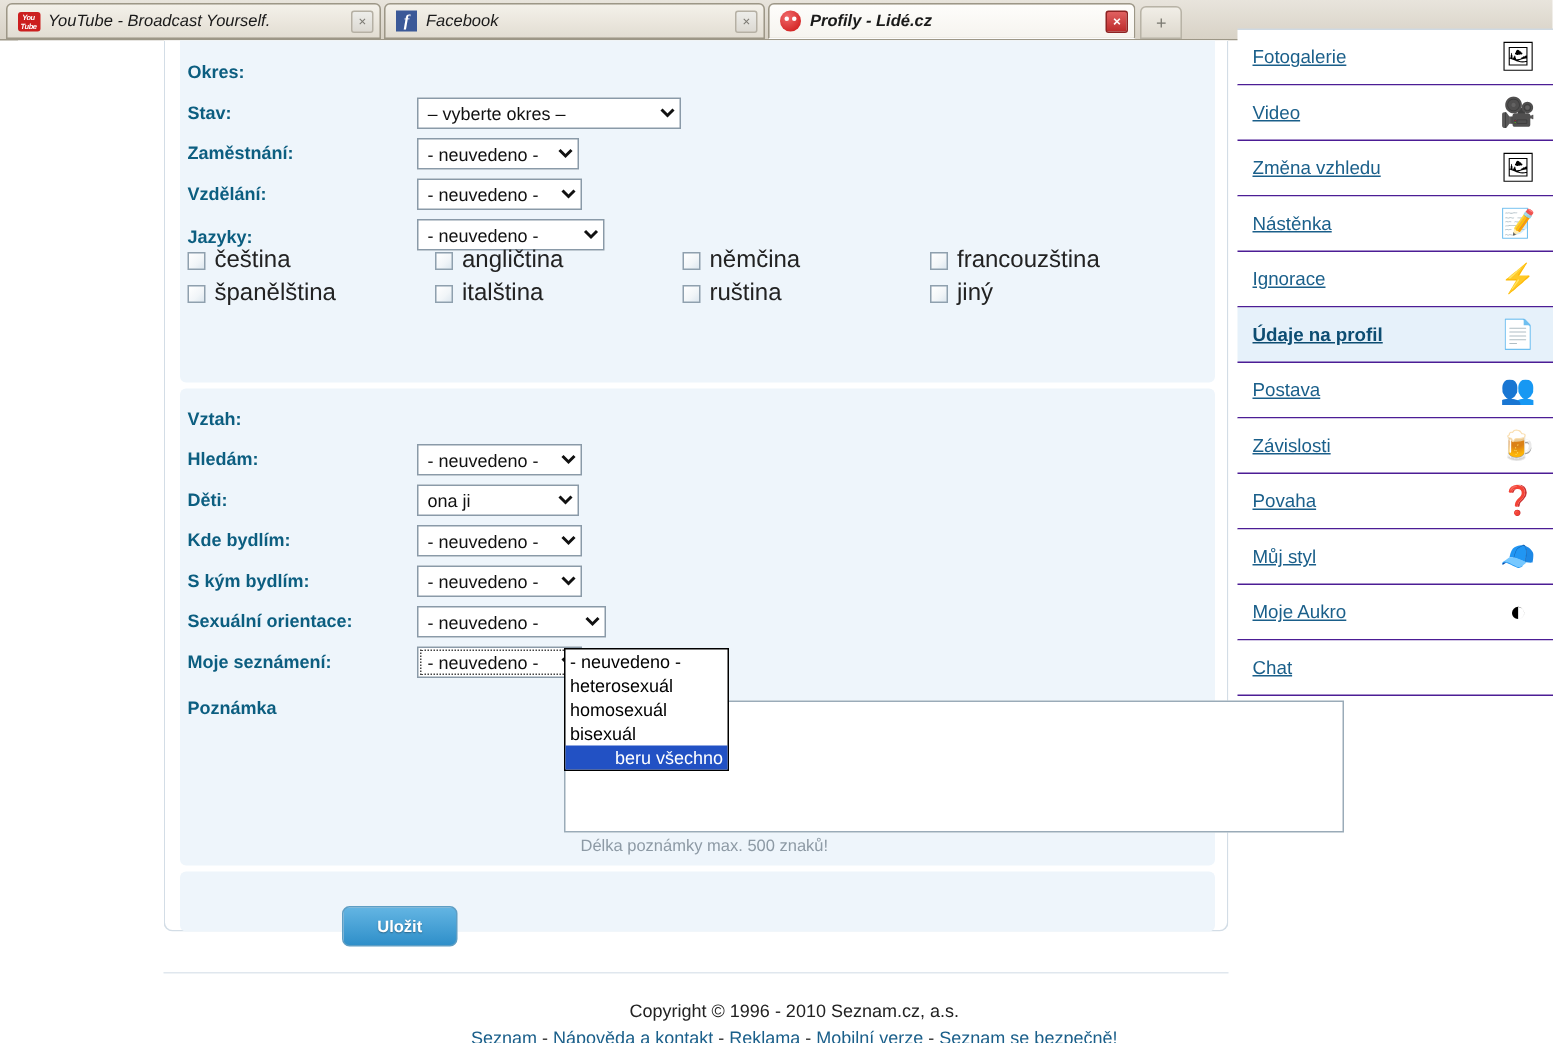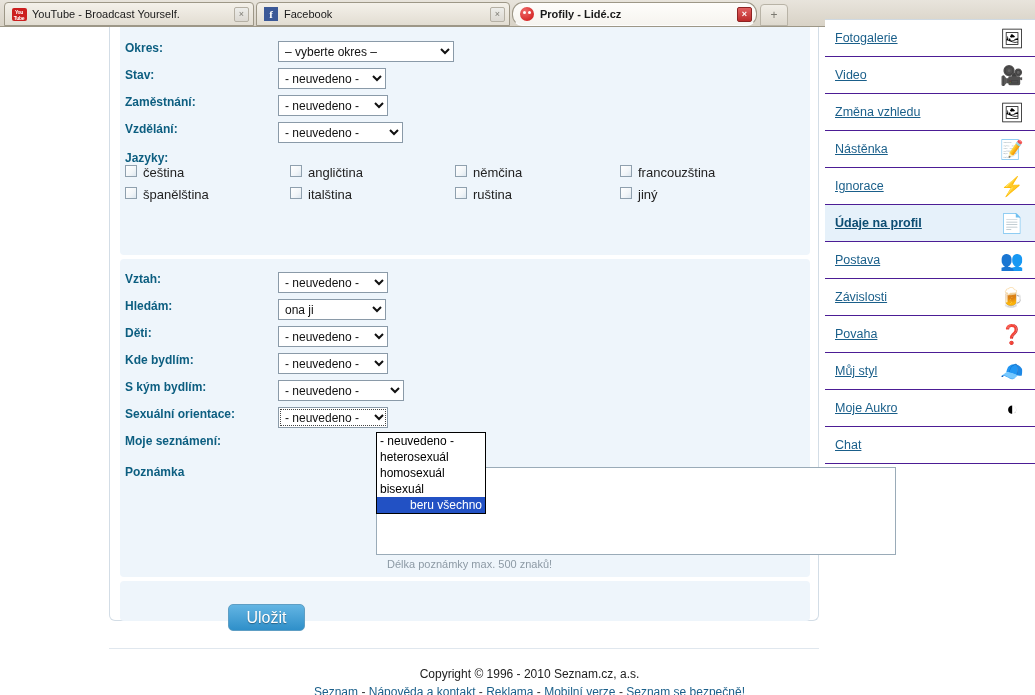--- a/index.html
+++ b/index.html
@@ -10,20 +10,21 @@
     background: #ffffff;
     font-family: "Liberation Sans", sans-serif;
   }
 
   
   #tabstrip {
     position: absolute; left: 0; top: 0;
     width: 1035px; height: 27px;
     background: linear-gradient(#e8e4dc, #d8d2c6);
     border-bottom: 1px solid #9d9787;
+    font-style: italic;
   }
   .tab {
     position: absolute; top: 2px; height: 24px;
     display: flex; align-items: center;
     border: 1px solid #9d9787;
     border-top-left-radius: 4px; border-top-right-radius: 4px;
     background: linear-gradient(#f4f1ea, #e2ddd2);
     padding: 0 4px 0 6px;
     font-size: 11px; color: #1a1a1a;
   }
@@ -50,21 +51,21 @@
     display: flex; align-items: center; justify-content: center;
     font-size: 9px; color: #7c7a73; line-height: 1;
   }
   .tab.active .tab-close {
     border: 1px solid #8d2323;
     background: linear-gradient(#e06060, #bd2b2b);
     color: #ffffff; font-weight: bold;
   }
   #tab0 { left: 4px; width: 250px; }
   #tab1 { left: 256px; width: 254px; }
-  #tab2 { left: 512px; width: 245px; border-radius: 11px; }
+  #tab2 { left: 512px; width: 245px; }
   #newtab {
     position: absolute; left: 760px; top: 4px;
     width: 28px; height: 22px;
     border: 1px solid #b8b3a6;
     border-top-left-radius: 4px; border-top-right-radius: 4px;
     background: linear-gradient(#f1eee7, #ddd8cd);
     display: flex; align-items: center; justify-content: center;
     font-size: 12px; color: #7a7870;
   }
   .yt-fav {
@@ -129,35 +130,36 @@
   .fctrl { position: absolute; left: 168px; }
 
   select.styled {
     font-family: "Liberation Sans", sans-serif;
     font-size: 12px; color: #111;
     height: 21px;
     padding: 1px 2px;
     border: 1px solid #8a9aa8;
     background: #ffffff;
     border-radius: 0;
+    margin-top: 24px;
   }
   select.focused {
     outline: 1px dotted #444;
     outline-offset: -3px;
   }
 
   
   #lang-grid {
     position: absolute; left: 15px; top: 138px;
     width: 660px;
   }
   .lang-cell {
     position: absolute;
-    display: flex; align-items: flex-start;
-    font-size: 13px; color: #222;
+    display: flex; align-items: center;
+    font-size: 16px; color: #222;
     white-space: nowrap;
   }
   .cb {
     width: 12px; height: 12px; flex: 0 0 12px;
     border: 1px solid #8fa0ae;
     background: linear-gradient(135deg, #ffffff 0%, #f1f5f8 60%, #dde7ef 100%);
     margin-right: 6px;
   }
 
   
@@ -191,21 +193,21 @@
     font-size: 11px; color: #8d9aa5;
   }
 
   
   #save-btn {
     position: absolute; left: 118px; top: 577px;
     width: 77px; height: 27px;
     border: 1px solid #5e9ec4;
     border-radius: 5px;
     background: linear-gradient(#63b5e3, #2f8fc9);
-    color: #ffffff; font-size: 16px; font-weight: normal;
+    color: #ffffff; font-size: 11px; font-weight: bold;
     font-family: "Liberation Sans", sans-serif;
     text-shadow: 0 1px 1px rgba(0,0,0,.35);
     cursor: pointer;
   }
 
   
   #sidebar {
     position: absolute; left: 813px; top: -8px;
     width: 222px;
     border-top: 1px solid #cfd9e2;

